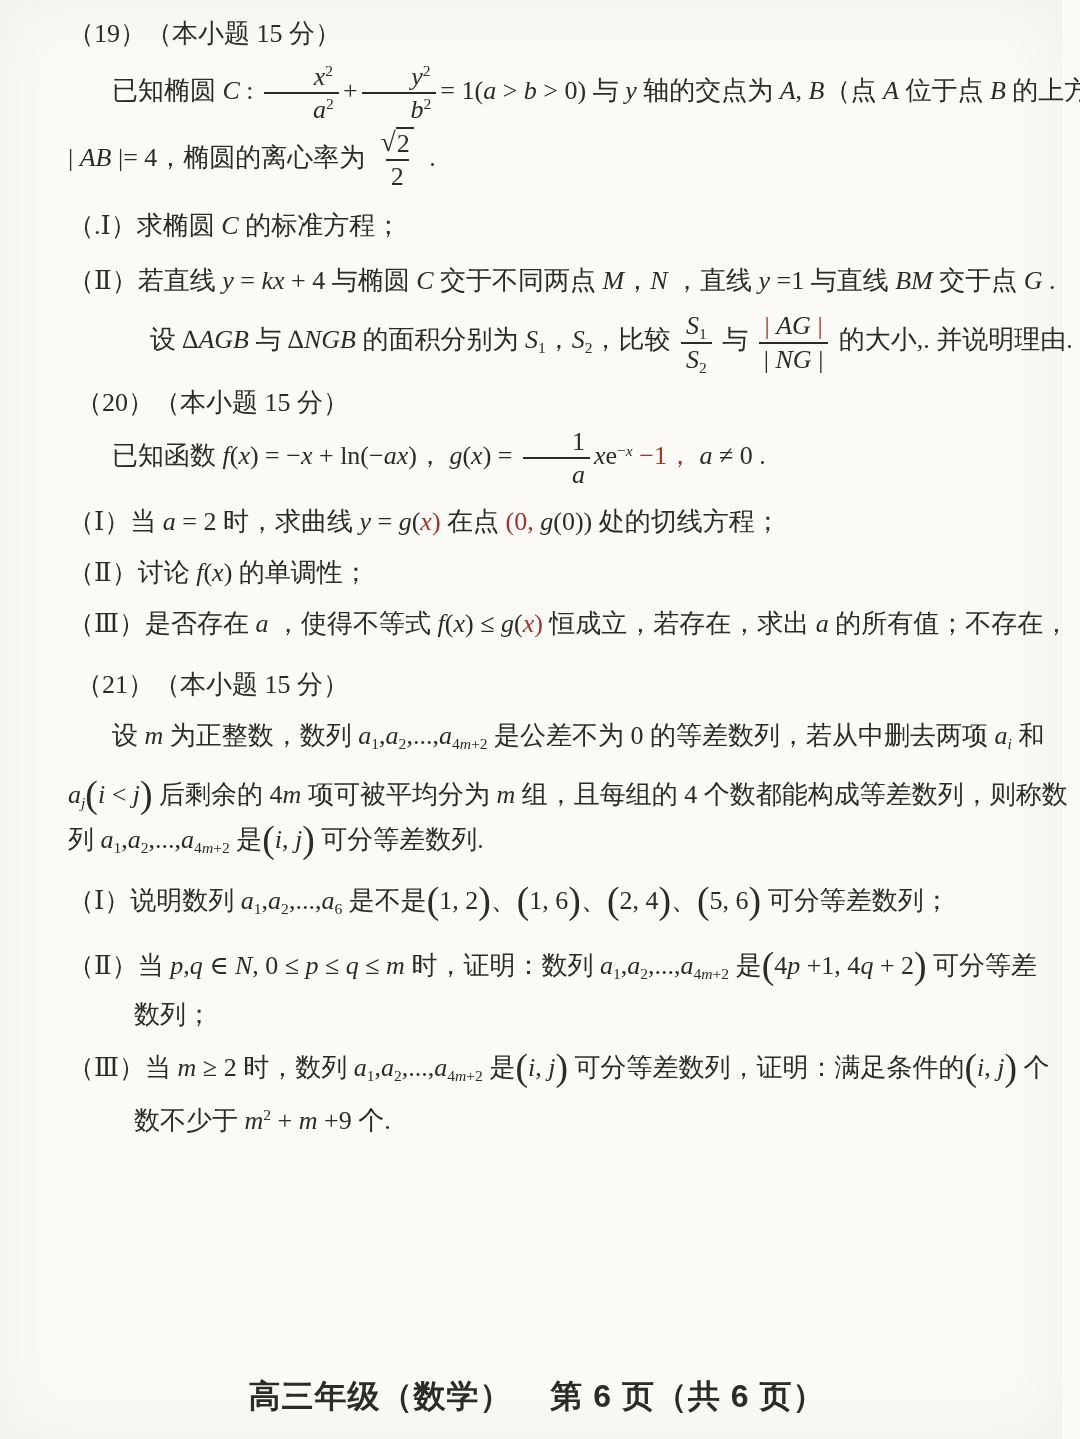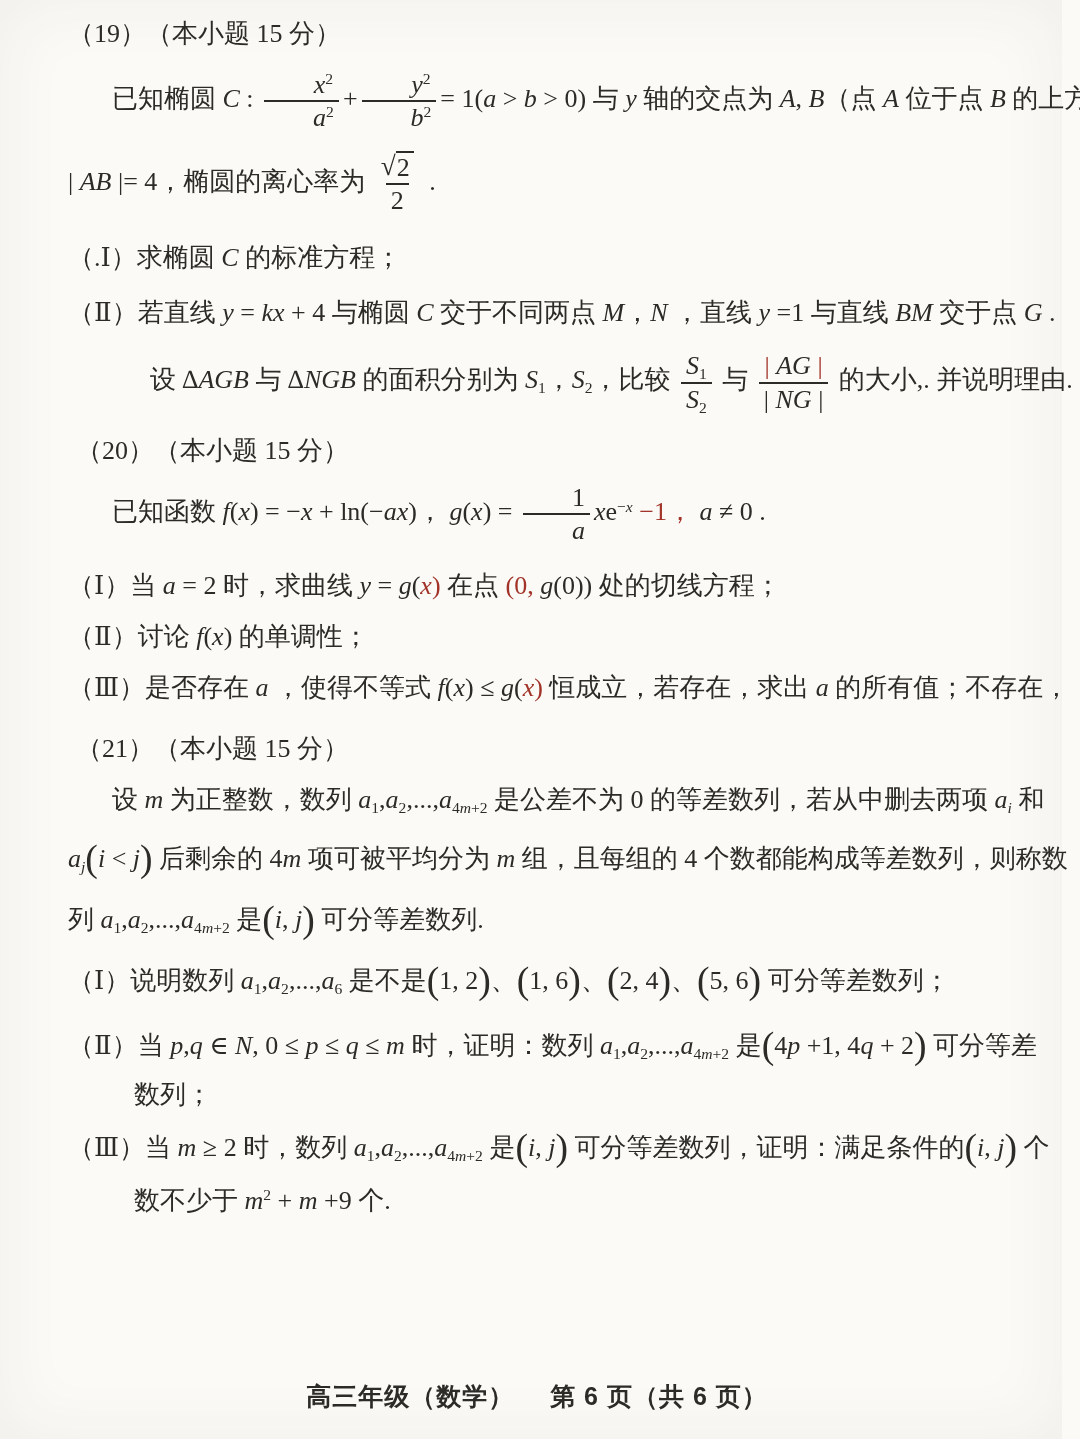--- a/index.html
+++ b/index.html
@@ -24,21 +24,21 @@
     box-shadow:inset 0 0 70px rgba(60,55,45,.06);
   }
   .line{line-height:1.5;white-space:nowrap;}
   .it{font-style:italic;}
   .red{color:var(--red);}
   sup,sub{font-size:.6em;line-height:0;font-style:normal;}
   sup{vertical-align:.55em;}
   sub{vertical-align:-.3em;}
   .frac{
     display:inline-flex;flex-direction:column;align-items:center;
-    vertical-align:middle;margin:8px 4px;line-height:1.2;text-align:center;
+    vertical-align:middle;margin:0 4px;line-height:1.2;text-align:center;
   }
   .fn{display:block;padding:0 5px;}
   .fd{display:block;border-top:2px solid var(--ink);padding:0 5px;}
   .sqrt{display:inline-flex;align-items:flex-start;}
   .rad{font-size:1.05em;line-height:1.1;}
   .radbody{border-top:2px solid var(--ink);padding:0 4px 0 1px;line-height:1.15;}
   .bp{font-size:1.45em;line-height:0;vertical-align:-.1em;font-weight:300;}
   
   [data-name="p19-title"]{margin-top:14px;}
   [data-name="p19-intro"]{margin-top:8px;text-indent:44px;}
@@ -48,33 +48,33 @@
   [data-name="p19-q2b"]{margin-top:10px;padding-left:82px;}
   [data-name="p20-title"]{margin-top:8px;padding-left:8px;}
   [data-name="p20-intro"]{margin-top:4px;text-indent:44px;}
   [data-name="p20-q1"]{margin-top:12px;}
   [data-name="p20-q2"]{margin-top:12px;}
   [data-name="p20-q3"]{margin-top:12px;}
   [data-name="p20-q3b"]{margin-top:12px;padding-left:66px;}
   [data-name="p21-title"]{margin-top:22px;padding-left:8px;}
   [data-name="p21-intro1"]{margin-top:12px;text-indent:44px;}
   [data-name="p21-intro2"]{margin-top:20px;}
-  [data-name="p21-intro3"]{margin-top:22px;}
+  [data-name="p21-intro3"]{margin-top:6px;}
   [data-name="p21-q1"]{margin-top:22px;}
   [data-name="p21-q2"]{margin-top:26px;}
   [data-name="p21-q2b"]{margin-top:10px;padding-left:66px;}
   [data-name="p21-q3"]{margin-top:14px;}
   [data-name="p21-q3b"]{margin-top:14px;padding-left:66px;}
   .footer{
     margin-top:auto;
-    padding-bottom:26px;
+    padding-bottom:20px;
     text-align:center;
     font-family:"Liberation Sans","DejaVu Sans",sans-serif;
     font-weight:600;
-    font-size:25px;
+    font-size:32px;
     letter-spacing:1px;
     white-space:nowrap;
   }
   .footer .fgap{margin-left:28px;}
 </style>
 </head>
 <body>
 
 <div id="sheet" data-name="exam-page">
   <div id="content" data-name="exam-content">

